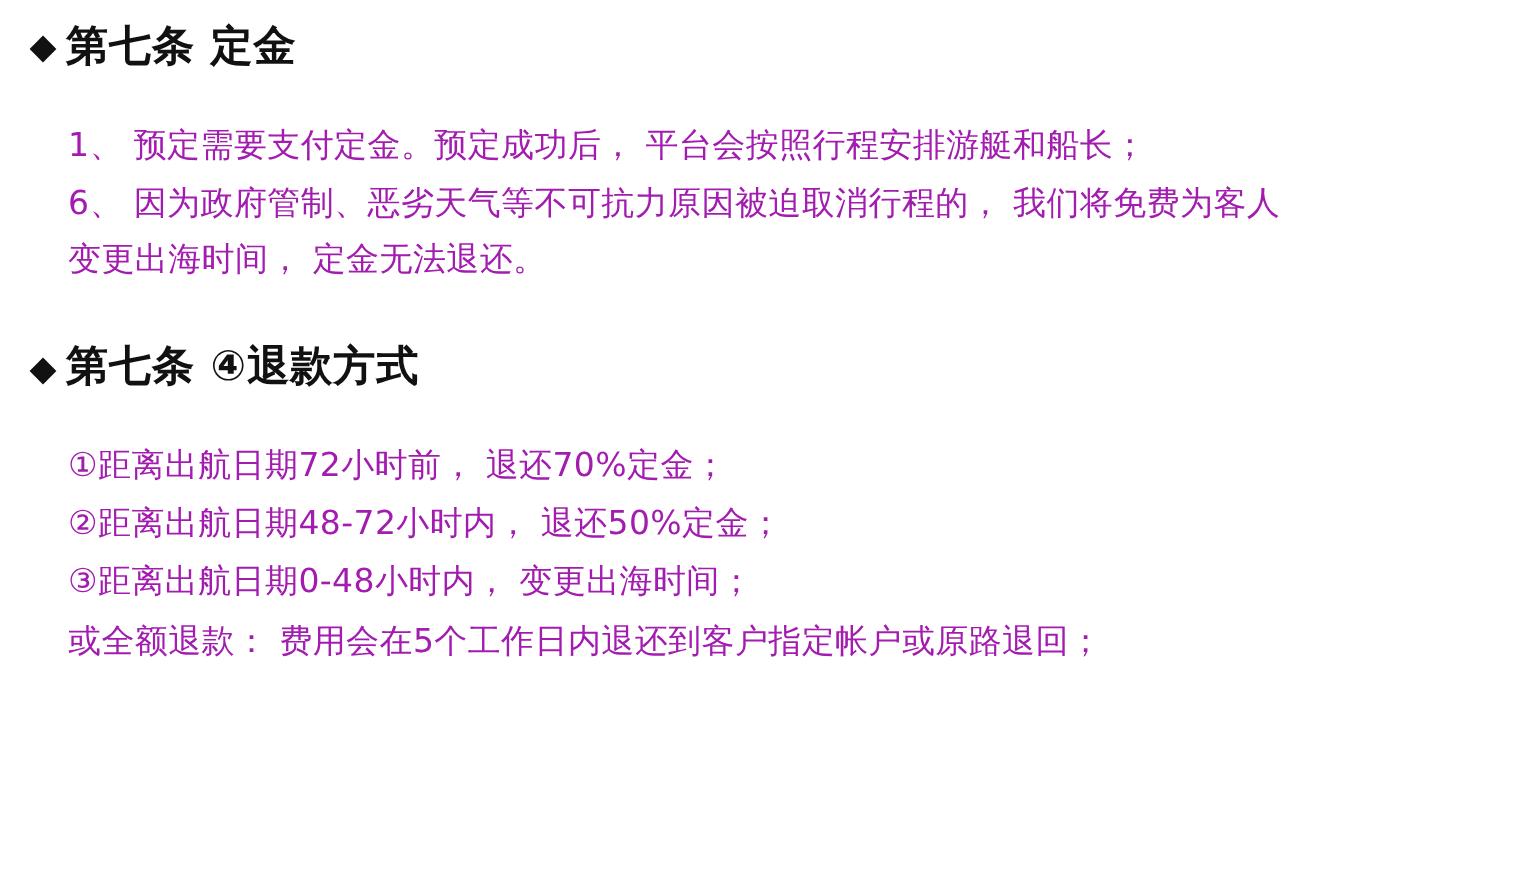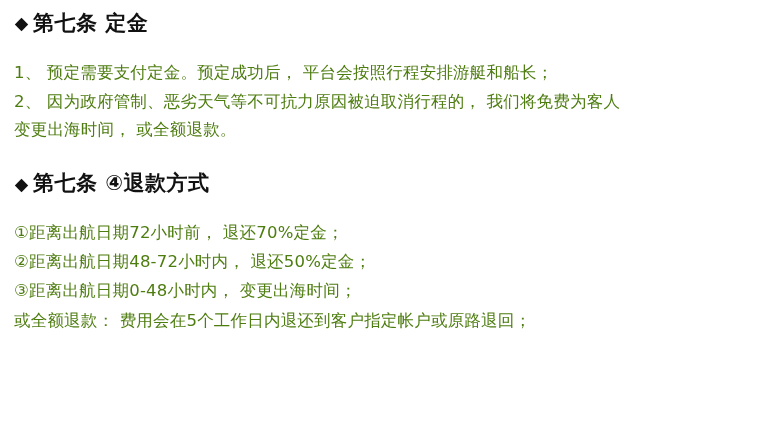--- a/index.html
+++ b/index.html
@@ -42,22 +42,23 @@
   }
   .diamond-icon svg {
     display: block;
   }
   .heading-text {
     white-space: pre;
   }
   .body-text {
     font-size: 16.5px;
     line-height: 1.72;
-    color: #4d7c0f;
+    color: #a21caf;
     letter-spacing: 0.2px;
+    margin-left: 20px;
   }
   .block-1 {
     margin-top: 22px;
   }
   .para-line {
     white-space: pre-wrap;
   }
   .heading-2-wrap {
     margin-top: 26px;
   }
@@ -77,22 +78,22 @@
     <span class="diamond-icon">
       <svg width="15" height="15" viewBox="0 0 15 15" aria-hidden="true">
         <polygon points="7.5,0.8 14.2,7.5 7.5,14.2 0.8,7.5" fill="#111111"></polygon>
       </svg>
     </span>
     <span class="heading-text">第七条 定金</span>
   </h1>
 
   <div class="body-text block-1">
     <div class="para-line">1、 预定需要支付定金。预定成功后， 平台会按照行程安排游艇和船长；</div>
-    <div class="para-line">2、 因为政府管制、恶劣天气等不可抗力原因被迫取消行程的， 我们将免费为客人</div>
-    <div class="para-line">变更出海时间， 或全额退款。</div>
+    <div class="para-line">6、 因为政府管制、恶劣天气等不可抗力原因被迫取消行程的， 我们将免费为客人</div>
+    <div class="para-line">变更出海时间， 定金无法退还。</div>
   </div>
 
   <h1 class="section-heading heading-2-wrap">
     <span class="diamond-icon">
       <svg width="15" height="15" viewBox="0 0 15 15" aria-hidden="true">
         <polygon points="7.5,0.8 14.2,7.5 7.5,14.2 0.8,7.5" fill="#111111"></polygon>
       </svg>
     </span>
     <span class="heading-text">第七条 ④退款方式</span>
   </h1>

